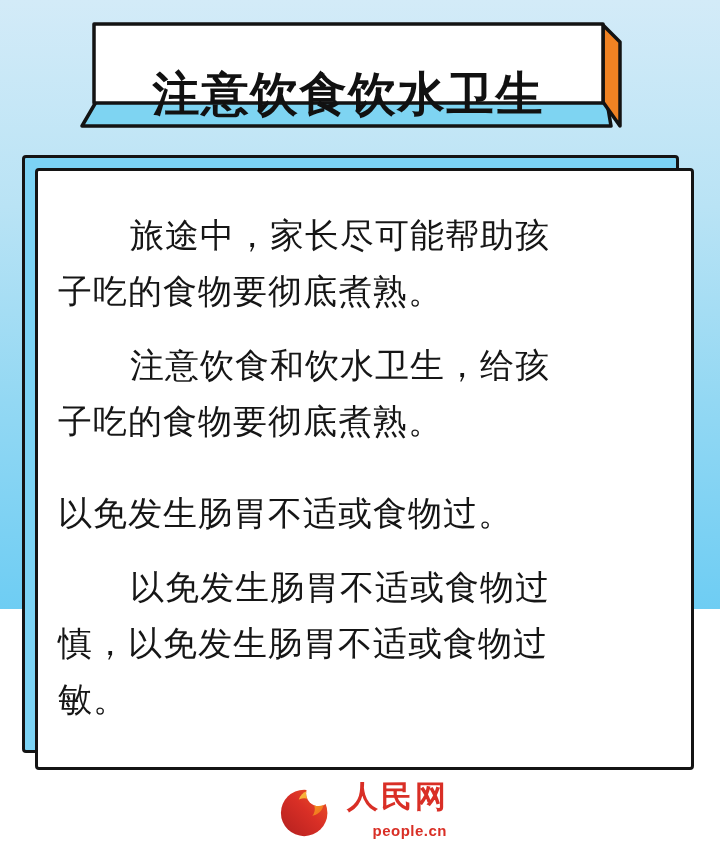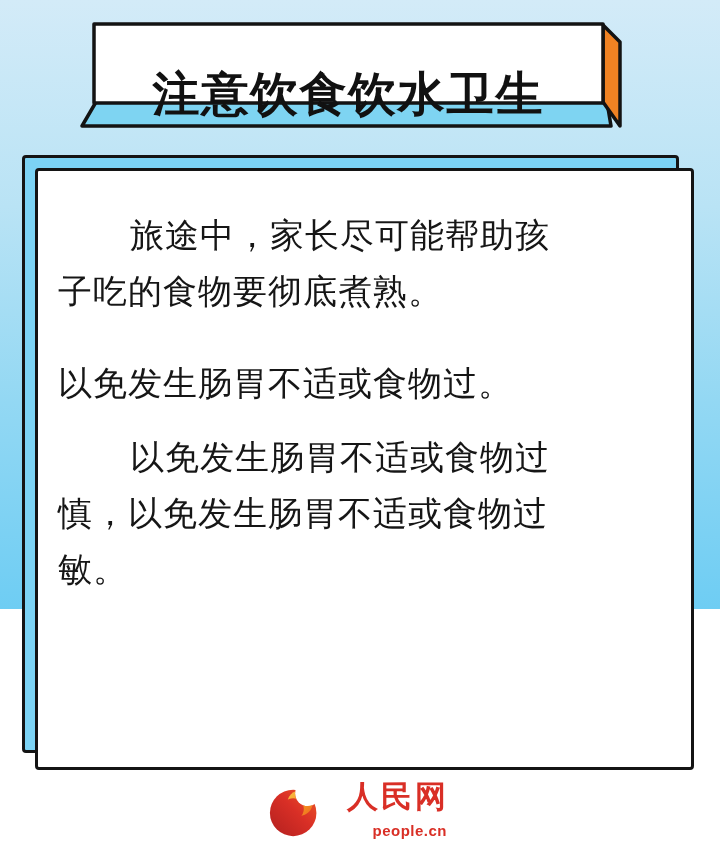--- a/index.html
+++ b/index.html
@@ -33,22 +33,22 @@
     color:#161616;
   }
   .para{margin:0 0 18px 0;}
   .line{
     font-size:34px;line-height:56px;white-space:nowrap;
     letter-spacing:1px;
   }
   .line.ind{padding-left:72px;}
   
   .logo{
-    position:absolute;left:267px;top:777px;height:64px;
-    display:flex;align-items:center;gap:18px;
+    position:absolute;left:278px;top:777px;height:64px;
+    display:flex;align-items:center;gap:7px;
   }
   .logo-swoosh{width:62px;height:62px;flex:0 0 auto;}
   .logo-text{display:flex;flex-direction:column;align-items:flex-end;}
   .logo-cn{
     font-size:31px;font-weight:900;color:#d92f26;letter-spacing:3px;
     line-height:34px;white-space:nowrap;
   }
   .logo-en{
     font-size:15px;font-weight:bold;color:#d92f26;letter-spacing:0.5px;
     line-height:17px;margin-top:8px;padding-right:2px;white-space:nowrap;
@@ -66,20 +66,24 @@
     <polygon points="603,25 620,42 620,126 603,102" stroke="#131313" stroke-width="3.5" stroke-linejoin="round" fill="#f08223"></polygon>
 
     <rect x="94" y="24" width="509" height="79" stroke="#131313" stroke-width="3.5" stroke-linejoin="round" fill="#ffffff"></rect>
   </svg>
   <h1 class="banner-title">注意饮食饮水卫生</h1>
 
   <div class="card-back"></div>
   <div class="card-front">
     <p class="para">
       <span class="line ind">旅途中，家长尽可能帮助孩</span><br>
+      <span class="line">子吃的食物要彻底煮熟。</span>
+    </p>
+    <p class="para">
+      <span class="line ind">注意饮食和饮水卫生，给孩</span><br>
       <span class="line">子吃的食物要彻底煮熟。</span>
     </p>
     <p class="para">
       <br>
       <span class="line">以免发生肠胃不适或食物过。</span>
     </p>
     <p class="para">
       <span class="line ind">以免发生肠胃不适或食物过</span><br>
       <span class="line">慎，以免发生肠胃不适或食物过</span><br>
       <span class="line">敏。</span>

